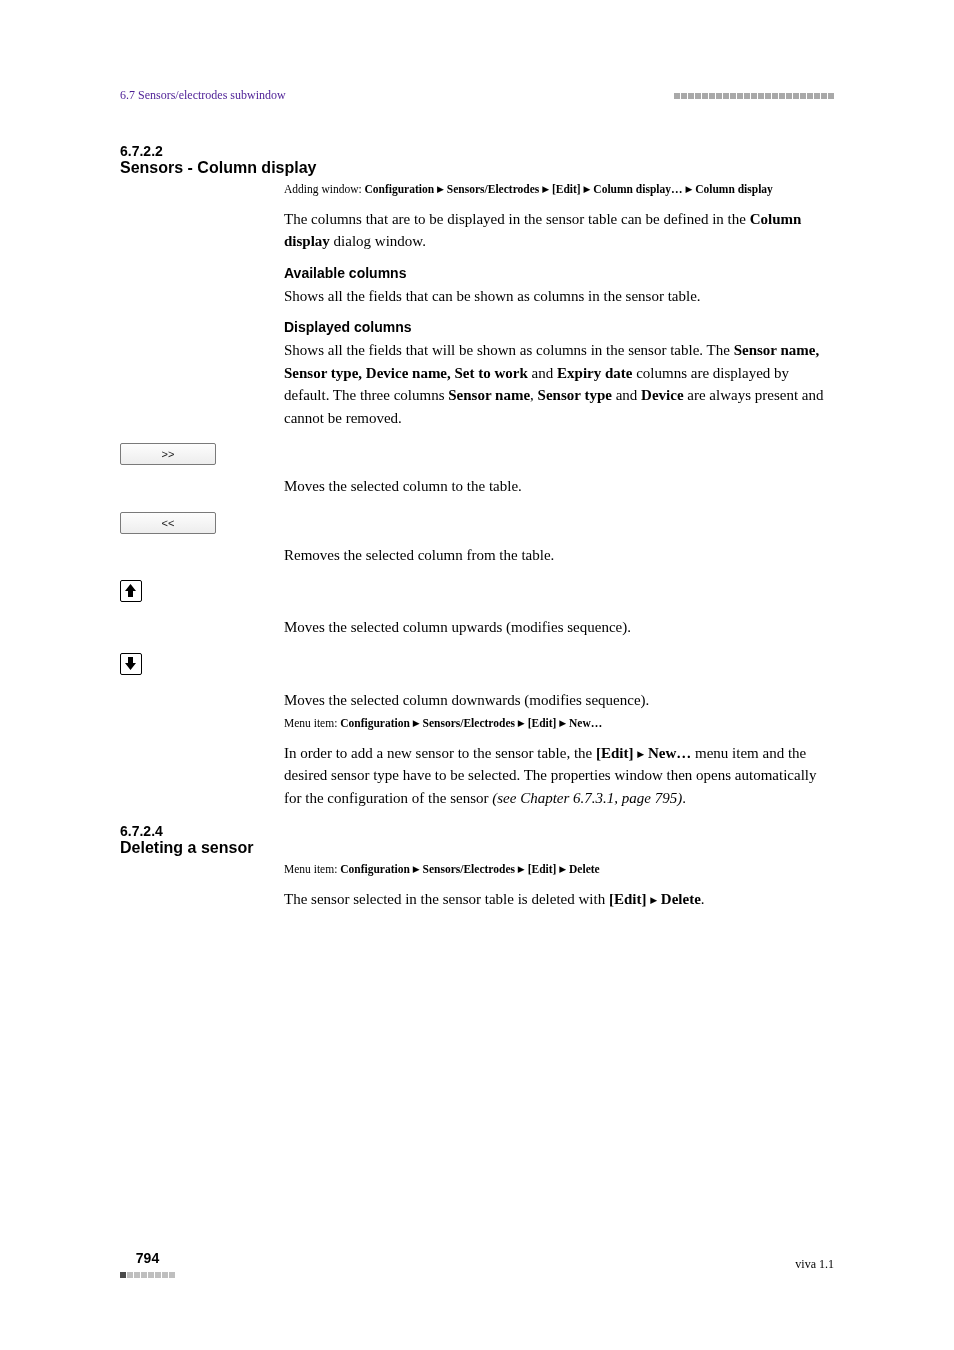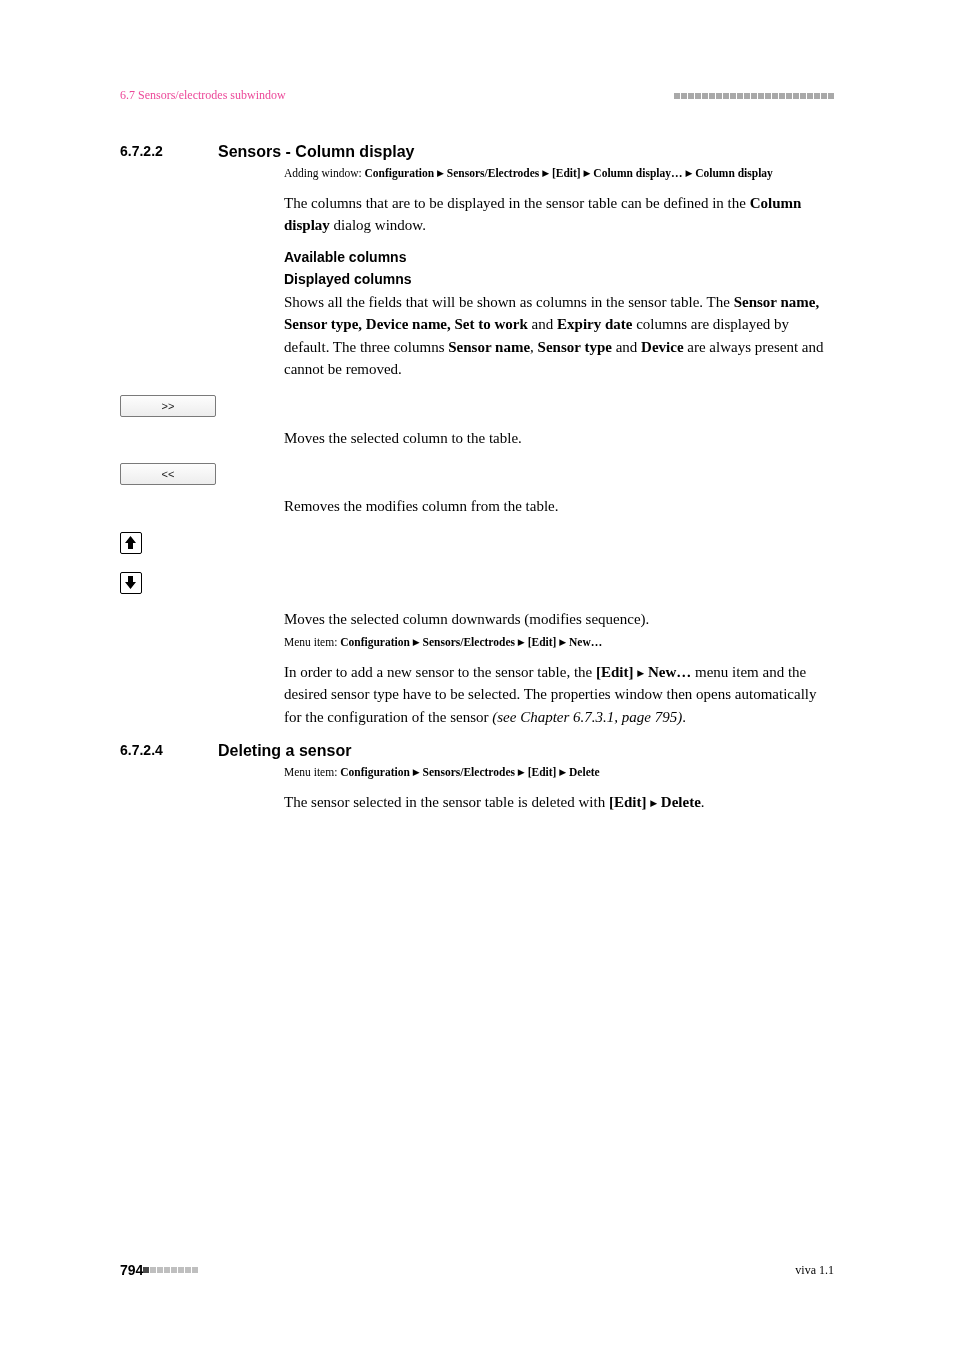--- a/index.html
+++ b/index.html
@@ -15,35 +15,36 @@
     padding: 88px 120px 0 120px;
   }
   .header-row {
     display: flex;
     justify-content: space-between;
     align-items: center;
     margin-bottom: 40px;
   }
   .header-left {
     font-size: 12px;
-    color: #ec4899;
+    color: #4c1d95;
   }
   .squares-row {
     display: flex;
     gap: 1px;
   }
   .sq {
     width: 6px;
     height: 6px;
     background: #a9a9a9;
   }
   .section-row {
     display: flex;
     margin-top: 14px;
     margin-bottom: 2px;
+    flex-direction: column;
   }
   .sec-num {
     width: 98px;
     font-family: Verdana, Arial, sans-serif;
     font-weight: 700;
     font-size: 14px;
   }
   .sec-title {
     font-family: Verdana, Arial, sans-serif;
     font-weight: 700;
@@ -114,20 +115,22 @@
     justify-content: space-between;
     align-items: center;
     font-size: 12px;
   }
   .footer-left {
     font-family: Verdana, Arial, sans-serif;
     font-weight: 700;
     font-size: 14px;
     display: flex;
     align-items: center;
+    gap: 6px;
+    flex-direction: column;
   }
   .foot-squares { display: flex; gap: 1px; }
   .foot-sq { width: 6px; height: 6px; background: #bfbfbf; }
   .foot-sq.dark { background: #4a4a4a; }
   b { font-weight: 700; }
   i { font-style: italic; }
 </style>
 </head>
 <body>
 
@@ -170,44 +173,46 @@
   <div class="body-block">
     <div class="small-path">
       <span>Adding window: </span><b>Configuration</b> <span class="tri">▶</span> <b>Sensors/Electrodes</b> <span class="tri">▶</span> <b>[Edit]</b> <span class="tri">▶</span> <b>Column display…</b> <span class="tri">▶</span> <b>Column display</b>
     </div>
 
     <div class="para">
       <span>The columns that are to be displayed in the sensor table can be defined in the </span><b>Column display</b><span> dialog window.</span>
     </div>
 
     <div class="subhead">Available columns</div>
+    <div class="para">Shows all the fields that can be shown as columns in the sensor table.</div>
 
     <div class="subhead">Displayed columns</div>
     <div class="para">
       <span>Shows all the fields that will be shown as columns in the sensor table. The </span><b>Sensor name, Sensor type, Device name, Set to work</b><span> and </span><b>Expiry date</b><span> columns are displayed by default. The three columns </span><b>Sensor name</b><span>, </span><b>Sensor type</b><span> and </span><b>Device</b><span> are always present and cannot be removed.</span>
     </div>
   </div>
 
   <div class="icon-row">
     <span class="btn-wide">&gt;&gt;</span>
   </div>
   <div class="icon-desc">Moves the selected column to the table.</div>
 
   <div class="icon-row">
     <span class="btn-wide">&lt;&lt;</span>
   </div>
-  <div class="icon-desc">Removes the modifies column from the table.</div>
+  <div class="icon-desc">Removes the selected column from the table.</div>
 
   <div class="icon-row">
     <span class="btn-sq">
       <svg width="15" height="15" viewBox="0 0 15 15">
         <path d="M7.5 1 L13 8 L10 8 L10 14 L5 14 L5 8 L2 8 Z" fill="#000"></path>
       </svg>
     </span>
   </div>
+  <div class="icon-desc">Moves the selected column upwards (modifies sequence).</div>
 
   <div class="icon-row">
     <span class="btn-sq">
       <svg width="15" height="15" viewBox="0 0 15 15">
         <path d="M7.5 14 L13 7 L10 7 L10 1 L5 1 L5 7 L2 7 Z" fill="#000"></path>
       </svg>
     </span>
   </div>
   <div class="icon-desc">Moves the selected column downwards (modifies sequence).</div>
 

